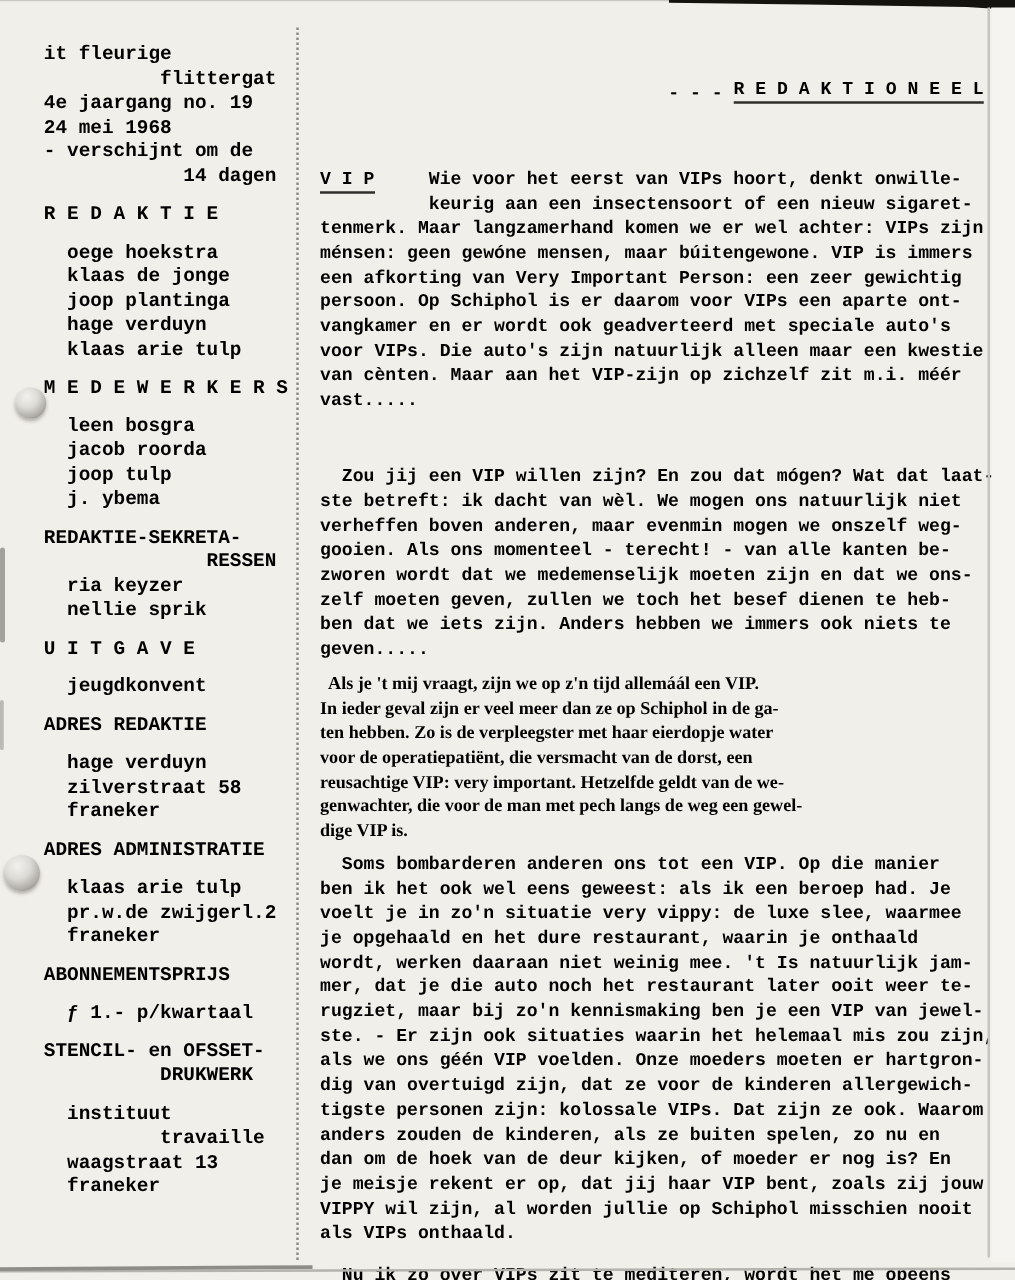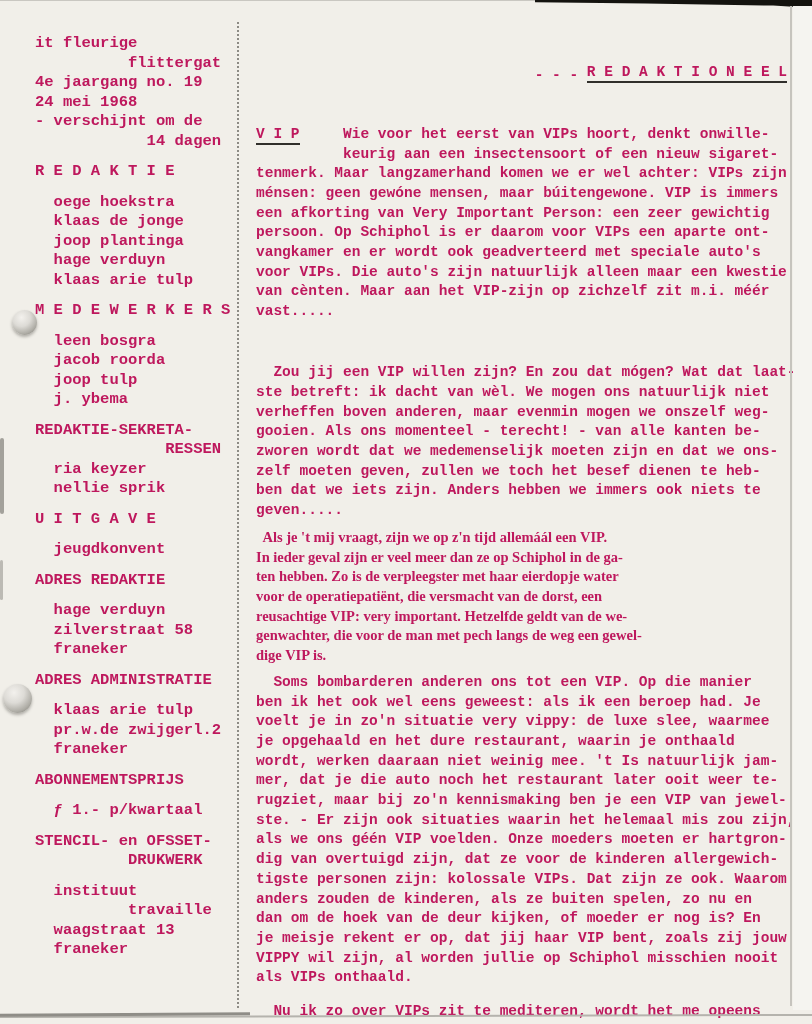--- a/index.html
+++ b/index.html
@@ -5,21 +5,21 @@
   html,body{margin:0;padding:0;}
   body{
     width:812px;height:1024px;
     background:#e8e6e0;
     font-family:"Liberation Mono","DejaVu Sans Mono",monospace;
     overflow:hidden;
   }
   .page{
     position:relative;width:812px;height:1024px;
     background:#f1efe9;
-    color:#be185d;
+    color:#000000;
     font-weight:bold;
   }
   
   .sidebar{
     position:absolute;left:35px;top:34px;width:205px;
     font-size:15.5px;line-height:19.5px;
     white-space:pre;
   }
   .sb-line{height:19.5px;}
   .sb-gap{height:11px;}
@@ -28,21 +28,21 @@
     position:absolute;left:237px;top:22px;height:986px;width:0;
     border-left:2px dotted #8d8b85;
   }
   
   .article{
     position:absolute;left:256px;top:24px;width:542px;
     font-size:14.5px;line-height:19.7px;
     white-space:pre;
   }
   .article-header{
-    text-align:right;padding-right:11px;height:22px;
+    text-align:right;padding-right:11px;height:22px;margin-bottom:10px;
   }
   .hdr-prefix{display:inline-block;transform:translateY(3px);}
   .u{border-bottom:2px solid #312f2b;padding-bottom:1px;}
   .para-first{margin:0;}
   .paras .para{margin-top:2px;}
   .paras .para:nth-child(2){margin-top:7px;font-family:Liberation Serif, serif;}
   .paras .para:nth-child(3){margin-top:7px;}
   .paras .para:nth-child(4){margin-top:14px;}
   .paras .para:nth-child(5){margin-top:2px;}
   

